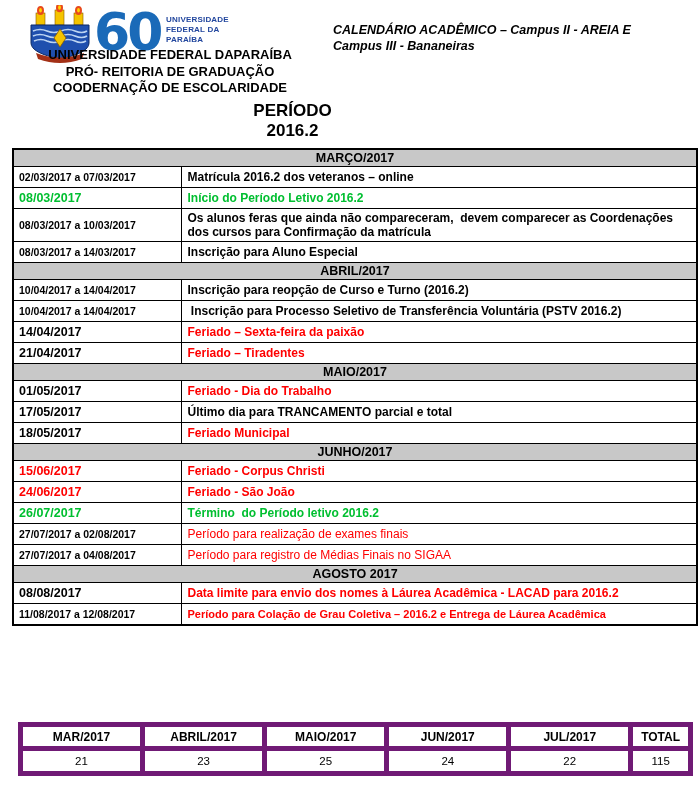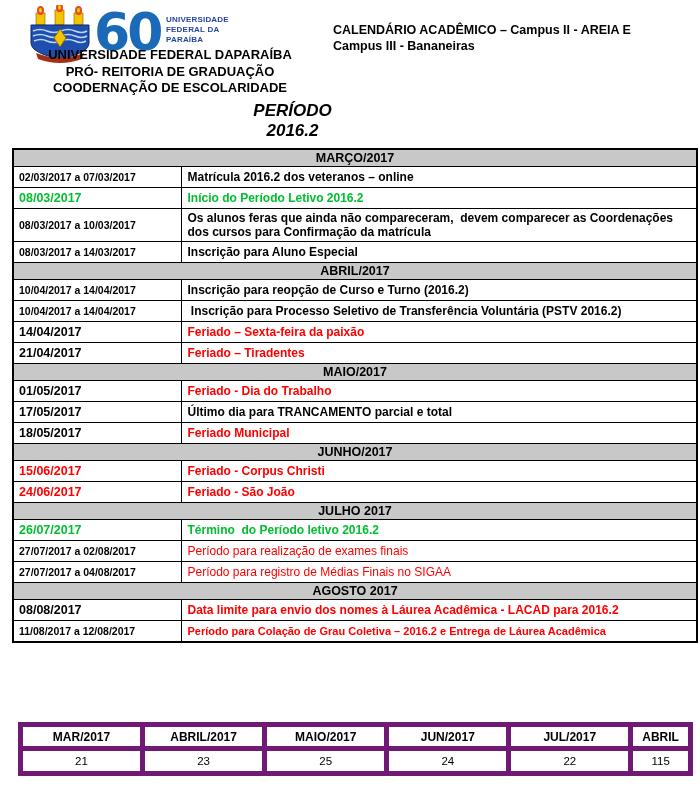--- a/index.html
+++ b/index.html
@@ -21,25 +21,25 @@
     position:absolute; left:166px; top:15px; width:110px;
     font-size:8px; font-weight:bold; color:#23479e; line-height:10px;
     letter-spacing:.2px;
   }
   .org-block {
     position:absolute; left:5px; top:47px; width:330px;
     text-align:center; font-weight:bold; font-size:13px; line-height:16.5px;
   }
   .doc-title {
     position:absolute; left:333px; top:23px; width:355px;
-    font-weight:bold; font-size:12.5px; line-height:15.5px;
+    font-weight:bold; font-size:12.5px; line-height:15.5px;font-style:italic;
   }
   .period-block {
     position:absolute; left:0; top:101px; width:585px; text-align:center;
-    font-weight:bold; font-size:17px; line-height:20px;font-style:italic;
+    font-weight:bold; font-size:17px; line-height:20px;
   }
 
   
   .cal-wrap { position:absolute; left:12px; top:148px; width:686px; }
   table.cal { width:100%; border-collapse:collapse; border:2px solid #000; }
   table.cal td { border:1px solid #000; vertical-align:middle; }
   .section-cell {
     background:var(--section-bg,#c8c8c8); text-align:center;
     font-weight:bold; font-size:12.5px; height:17px; padding:1px 2px;
   }
@@ -178,23 +178,20 @@
         </tr>
         <tr>
           <td class="date-cell date-large c-red">15/06/2017</td>
           <td class="event-cell c-red">Feriado - Corpus Christi</td>
         </tr>
         <tr>
           <td class="date-cell date-large c-red">24/06/2017</td>
           <td class="event-cell c-red">Feriado - São João</td>
         </tr>
         <tr>
-          <td colspan="2" class="section-cell">JULHO 2017</td>
-        </tr>
-        <tr>
           <td class="date-cell date-large c-green">26/07/2017</td>
           <td class="event-cell c-green">Término  do Período letivo 2016.2</td>
         </tr>
         <tr>
           <td class="date-cell date-small c-black">27/07/2017 a 02/08/2017</td>
           <td class="event-cell c-red w-normal">Período para realização de exames finais</td>
         </tr>
         <tr>
           <td class="date-cell date-small c-black">27/07/2017 a 04/08/2017</td>
           <td class="event-cell c-red w-normal">Período para registro de Médias Finais no SIGAA</td>
@@ -216,21 +213,21 @@
 
 <div class="sum-wrap">
   <table class="sum">
     <thead>
       <tr>
           <th class="col-m">MAR/2017</th>
           <th class="col-m">ABRIL/2017</th>
           <th class="col-m">MAIO/2017</th>
           <th class="col-m">JUN/2017</th>
           <th class="col-m">JUL/2017</th>
-          <th class="col-t">ABRIL</th>
+          <th class="col-t">TOTAL</th>
         </tr>
     </thead>
     <tbody>
       <tr>
           <td>21</td>
           <td>23</td>
           <td>25</td>
           <td>24</td>
           <td>22</td>
           <td>115</td>

